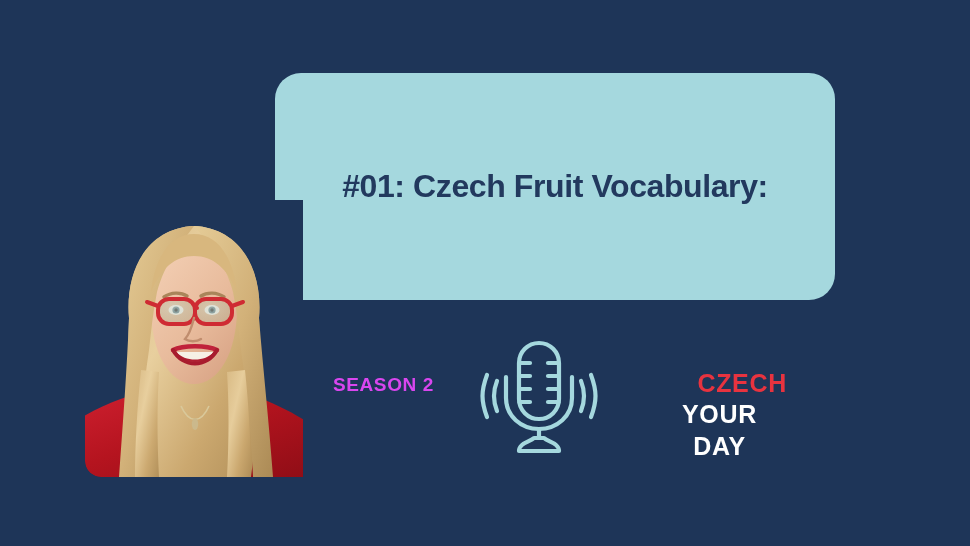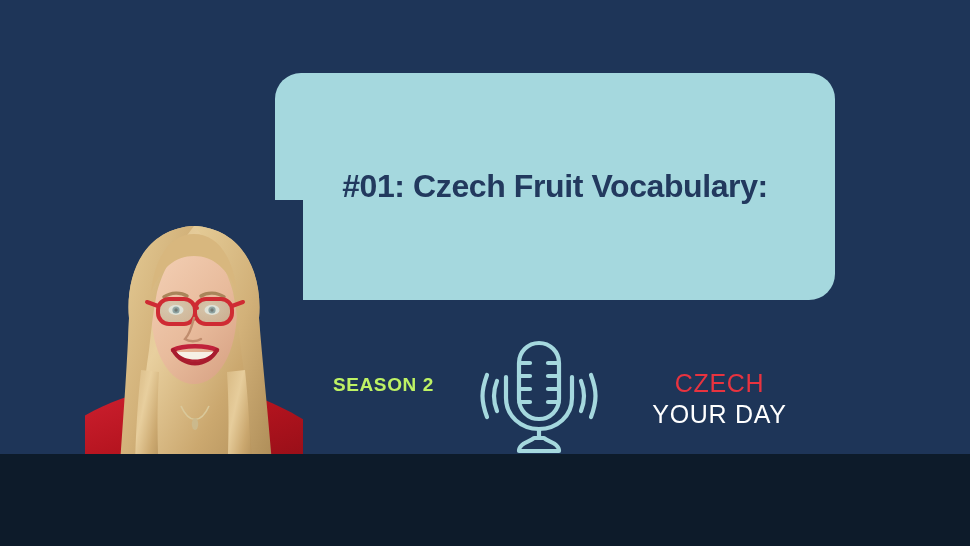--- a/index.html
+++ b/index.html
@@ -3,21 +3,21 @@
 <meta charset="utf-8">
 <style>
   html, body {
     margin: 0;
     padding: 0;
     background: #0d1b2a;
   }
   #canvas {
     position: relative;
     width: 970px;
-    height: 454px;
+    height: 546px;
     background: #1e3558;
     overflow: hidden;
     font-family: "Liberation Sans", sans-serif;
   }
 
   
   #title-card {
     position: absolute;
     left: 275px;
     top: 73px;
@@ -52,21 +52,21 @@
     overflow: hidden;
     z-index: 8;
   }
   #portrait svg { display: block; }
 
   
   #season-label {
     position: absolute;
     left: 333px;
     top: 374px;
-    color: #bef264;
+    color: #d946ef;
     font-size: 19px;
     font-weight: bold;
     letter-spacing: 0.6px;
     white-space: nowrap;
   }
   #mic-icon {
     position: absolute;
     left: 478px;
     top: 337px;
     width: 122px;
@@ -76,27 +76,28 @@
     position: absolute;
     left: 652px;
     top: 368px;
     width: 135px;
     text-align: center;
     line-height: 1.25;
   }
   #brand-top {
     color: #e8333f;
     font-size: 25px;
-    font-weight: normal;
+    font-weight: bold;
     letter-spacing: 0.7px;
+    text-align: right;
   }
   #brand-bottom {
     color: #ffffff;
     font-size: 25px;
-    font-weight: normal;
+    font-weight: bold;
     letter-spacing: 0.7px;
   }
 </style>
 </head>
 <body>
 
 <div id="canvas">
 
   <div id="title-card">
     <div class="title-line">#01: Czech Fruit Vocabulary:</div>

